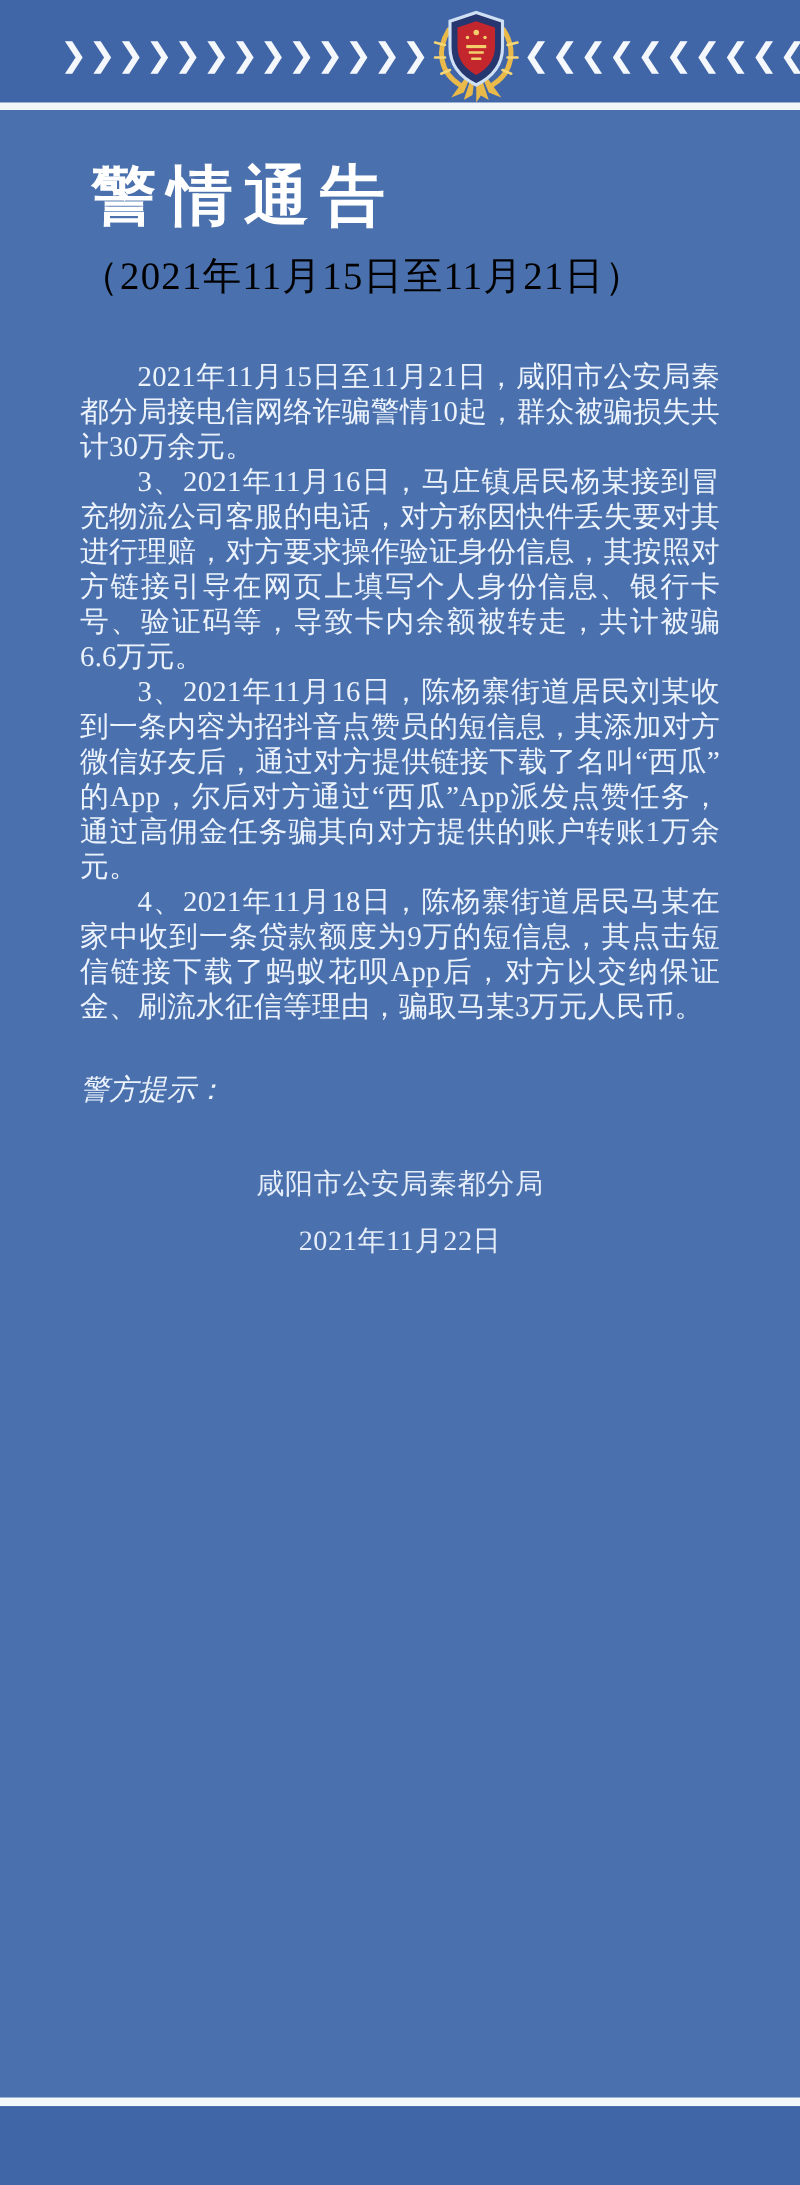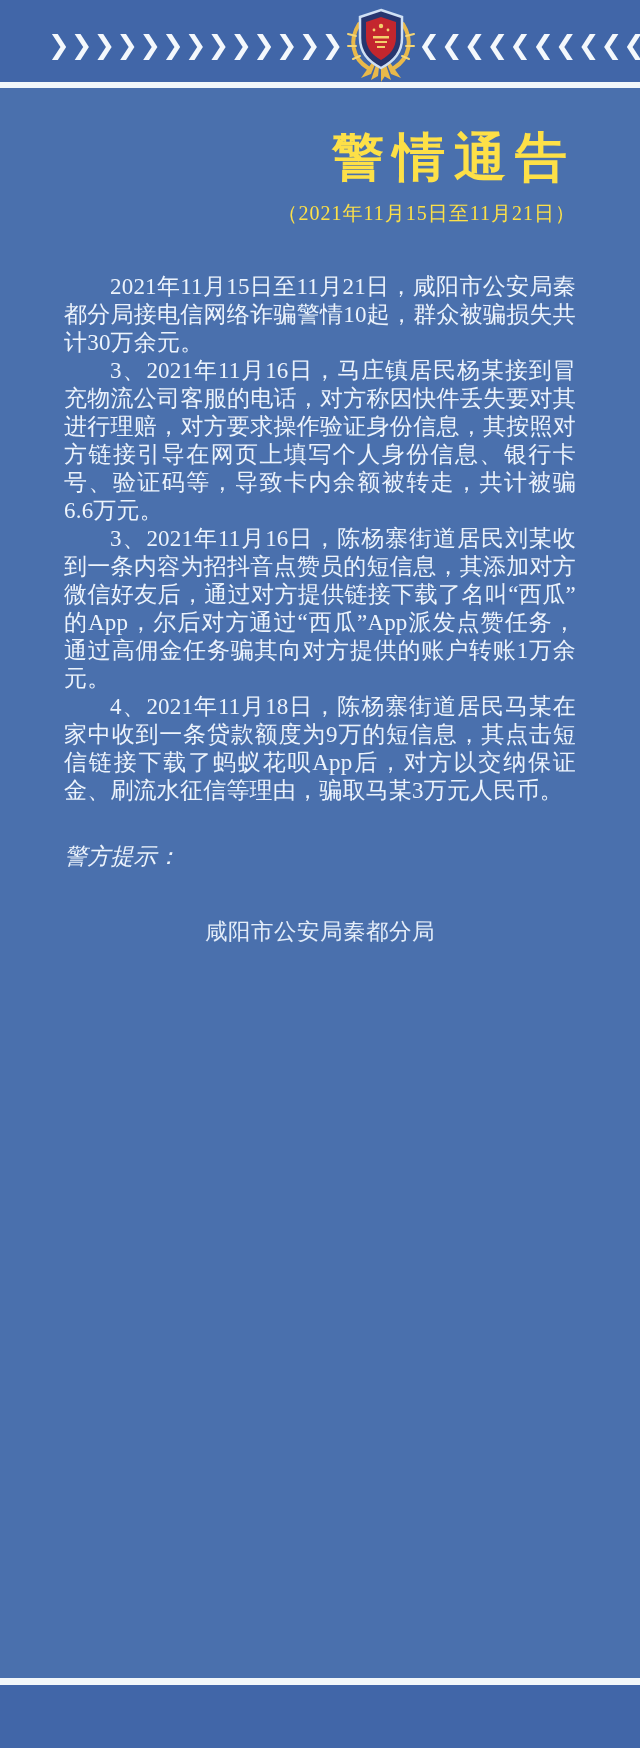--- a/index.html
+++ b/index.html
@@ -32,33 +32,33 @@
   .hr.bottom{height:7px;flex:0 0 7px;}
   
   .notice-body{
     flex:1 1 auto;
     padding:0 64px;
     box-sizing:border-box;
     color:#ecf3fc;
   }
   .page-title{
     margin:42px 0 0;
-    text-align:right;
+    text-align:left;
     font-family:"Liberation Sans", sans-serif;
     font-weight:900;
     font-size:52px;
     letter-spacing:9px;
     text-indent:9px; 
-    color:#fde047;
+    color:#ffffff;
     line-height:1.05;
   }
   .subtitle{
-    text-align:right;
-    font-size:20px;
-    color:#fde047;
+    text-align:left;
+    font-size:31px;
+    color:#000000;
     margin-top:15px;
     letter-spacing:1px;
   }
   .content{
     margin-top:46px;
     font-size:23px;
     line-height:28px;
     text-align:justify;
     letter-spacing:0.2px;
   }
@@ -132,19 +132,20 @@
     <div class="content">
       <p>2021年11月15日至11月21日，咸阳市公安局秦都分局接电信网络诈骗警情10起，群众被骗损失共计30万余元。</p>
       <p>3、2021年11月16日，马庄镇居民杨某接到冒充物流公司客服的电话，对方称因快件丢失要对其进行理赔，对方要求操作验证身份信息，其按照对方链接引导在网页上填写个人身份信息、银行卡号、验证码等，导致卡内余额被转走，共计被骗6.6万元。</p>
       <p>3、2021年11月16日，陈杨寨街道居民刘某收到一条内容为招抖音点赞员的短信息，其添加对方微信好友后，通过对方提供链接下载了名叫“西瓜”的App，尔后对方通过“西瓜”App派发点赞任务，通过高佣金任务骗其向对方提供的账户转账1万余元。</p>
       <p>4、2021年11月18日，陈杨寨街道居民马某在家中收到一条贷款额度为9万的短信息，其点击短信链接下载了蚂蚁花呗App后，对方以交纳保证金、刷流水征信等理由，骗取马某3万元人民币。</p>
       <p class="tips-heading">警方提示：</p>
     </div>
 
     <div class="signature">
       <div>咸阳市公安局秦都分局</div>
+      <div>2021年11月22日</div>
     </div>
   </main>
 
   <div class="hr bottom"></div>
   <footer class="bottom-band"></footer>
 
 </div>
 
 </body></html>

